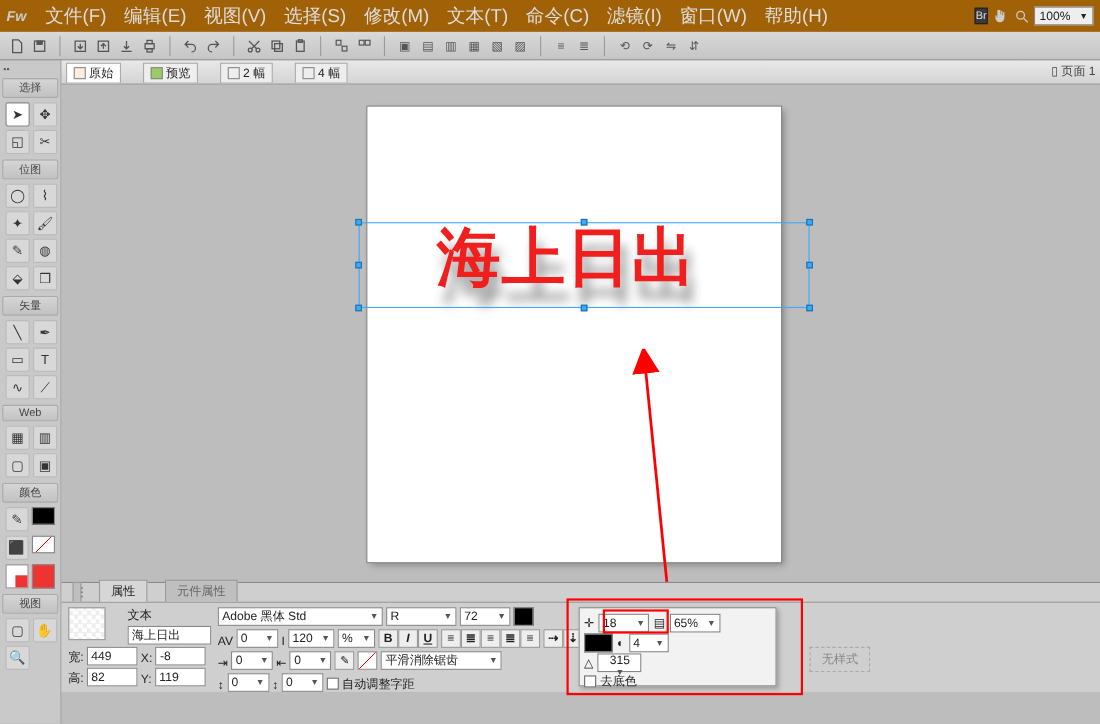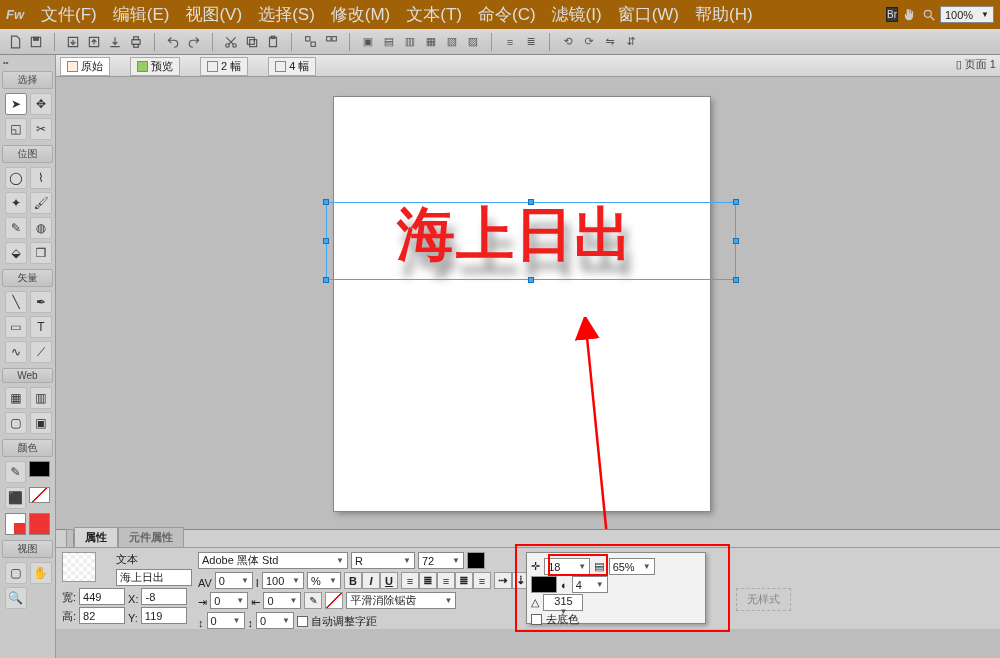--- a/index.html
+++ b/index.html
@@ -56,21 +56,21 @@
 
   .annot-arrow { position:absolute; pointer-events:none; }
 
   .anim-strip { height:18px; background:#b0b0b0; border-top:1px solid #8a8a8a; font-size:11px; color:#777; padding:1px 6px; display:flex; align-items:center;}
   .anim-strip .spacer{flex:1;}
   .nav-cluster{display:flex; align-items:center; gap:3px; color:#999;}
   .nav-cluster .n{color:#333;}
   .dim-box{background:#fff; border:1px solid #888; padding:0 4px; font-size:11px; margin-left:6px;}
 
   .props { position:relative; height:100px; background:#cfcfcf; border-top:1px solid #8a8a8a; }
-  .props-tabs { height:18px; display:flex; align-items:flex-end; gap:0; padding-left:10px; border-bottom:1px solid #9a9a9a;font-weight:bold;}
+  .props-tabs { height:18px; display:flex; align-items:flex-end; gap:16px; padding-left:10px; border-bottom:1px solid #9a9a9a;}
   .ptab{ font-size:11px; padding:2px 10px; border:1px solid #9a9a9a; border-bottom:none; background:#bfbfbf; color:#666;}
   .ptab.active{background:#d6d6d6; color:#222;}
   .props-body{ display:flex; gap:6px; padding:4px 6px; position:relative;}
   .thumb-group{ display:flex; flex-direction:column; gap:2px; font-size:11px;}
   .thumb{width:34px; height:30px; background:repeating-conic-gradient(#fff 0 25%,#eee 0 50%) 0/8px 8px; border:1px solid #999;}
   .lbl{font-size:11px;}
   .field-row{display:flex; align-items:flex-end; gap:3px;}
   .inp{height:17px; background:#fff; border:1px solid #888; font-size:11px; padding:0 3px; display:flex; align-items:center; justify-content:space-between;}
   .inp .arrow{font-size:8px; color:#555;}
   .inp.sm{width:46px;} .inp.md{width:110px;} .inp.lg{width:150px;}
@@ -398,21 +398,21 @@
             <div class="icon-btn" style="background:#000;"></div>
           </div>
           <div class="field-row">
             <span class="lbl">AV</span>
             <div class="inp sm" style="width:38px;">
                 <span>0</span>
                 <span class="arrow">▼</span>
               </div>
             <span class="lbl">I</span>
             <div class="inp sm" style="width:42px;">
-                <span>100</span>
+                <span>120</span>
                 <span class="arrow">▼</span>
               </div>
             <div class="inp sm" style="width:34px;">
                 <span>%</span>
                 <span class="arrow">▼</span>
               </div>
             <div class="btn-grp">
               <div class="b">B</div>
               <div class="b" style="font-style:italic;">I</div>
               <div class="b" style="text-decoration:underline;">U</div>

